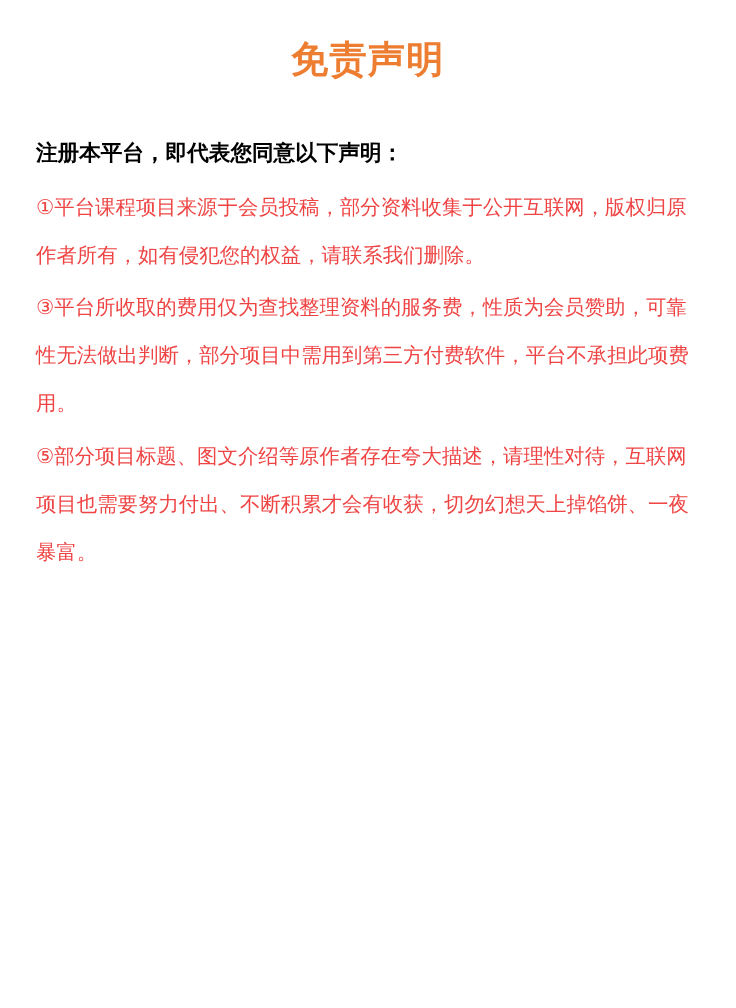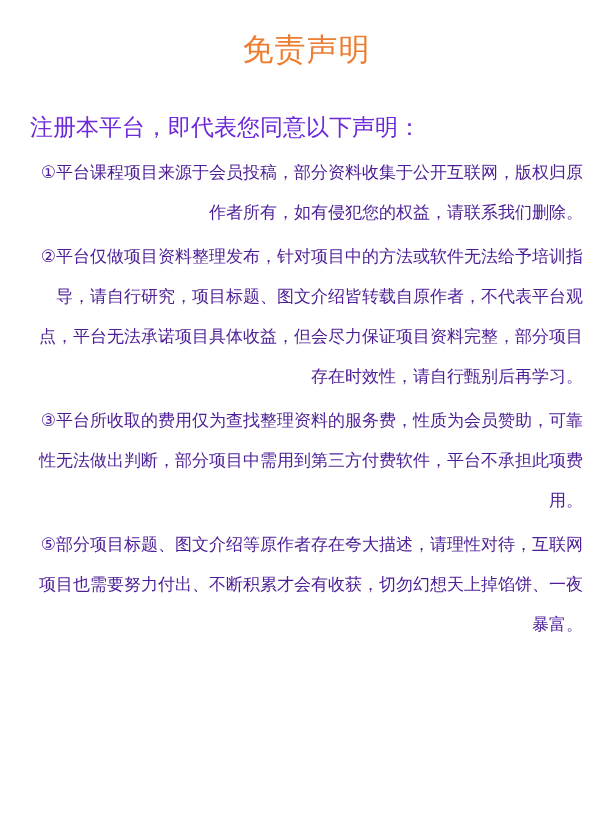--- a/index.html
+++ b/index.html
@@ -19,52 +19,51 @@
     width: 613px;
     height: 840px;
     padding: 30px 30px 0 30px;
     background: #ffffff;
   }
   .doc-title {
     margin: 0;
     padding-top: 2px;
     font-size: 31px;
     line-height: 36px;
-    font-weight: normal;
+    font-weight: bold;
     text-align: center;
     color: #ED7D31;
     letter-spacing: 1px;
   }
   .lead {
     margin: 47px 0 0 0;
-    font-size: 23px;
+    font-size: 18px;
     line-height: 24px;
-    font-weight: normal;
-    color: #6d28d9;
+    font-weight: bold;
+    color: #000000;
   }
   .content {
     margin-top: 14px;
   }
   .content p {
     margin: 0 0 4px 0;
     font-size: 17px;
     line-height: 40px;
-    color: #4c1d95;
-    text-align: right;
+    color: #ef4444;
+    text-align: left;
     word-break: break-all;
   }
 </style>
 </head>
 <body>
 
 <div class="page">
   <h1 class="doc-title">免责声明</h1>
 
   <p class="lead">注册本平台，即代表您同意以下声明：</p>
 
   <div class="content">
     <p>①平台课程项目来源于会员投稿，部分资料收集于公开互联网，版权归原作者所有，如有侵犯您的权益，请联系我们删除。</p>
-    <p>②平台仅做项目资料整理发布，针对项目中的方法或软件无法给予培训指导，请自行研究，项目标题、图文介绍皆转载自原作者，不代表平台观点，平台无法承诺项目具体收益，但会尽力保证项目资料完整，部分项目存在时效性，请自行甄别后再学习。</p>
     <p>③平台所收取的费用仅为查找整理资料的服务费，性质为会员赞助，可靠性无法做出判断，部分项目中需用到第三方付费软件，平台不承担此项费用。</p>
     <p>⑤部分项目标题、图文介绍等原作者存在夸大描述，请理性对待，互联网项目也需要努力付出、不断积累才会有收获，切勿幻想天上掉馅饼、一夜暴富。</p>
 
   </div>
 </div>
 
 </body></html>

